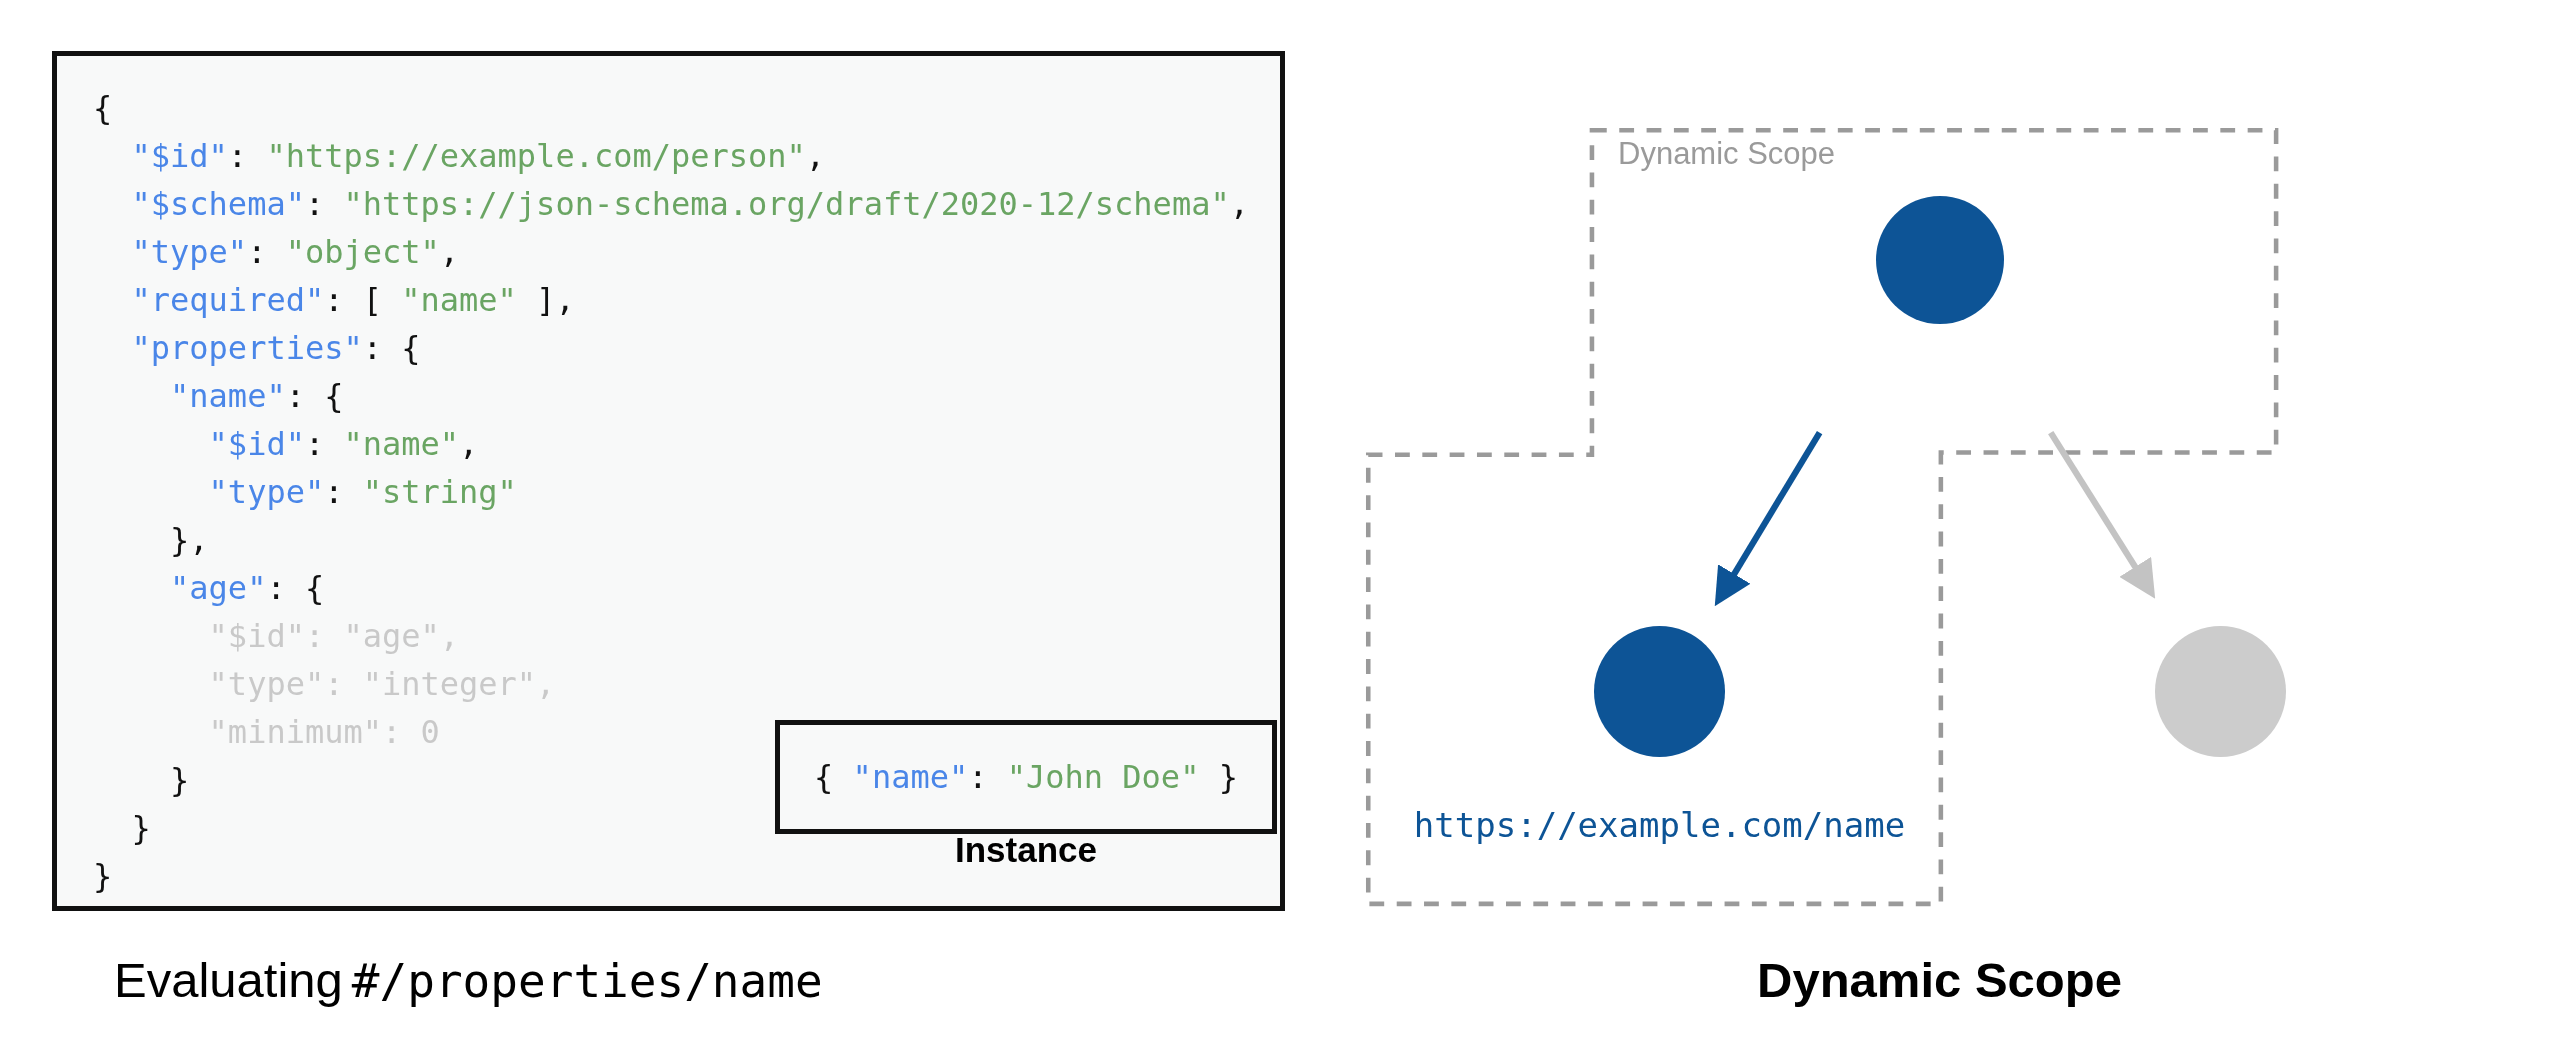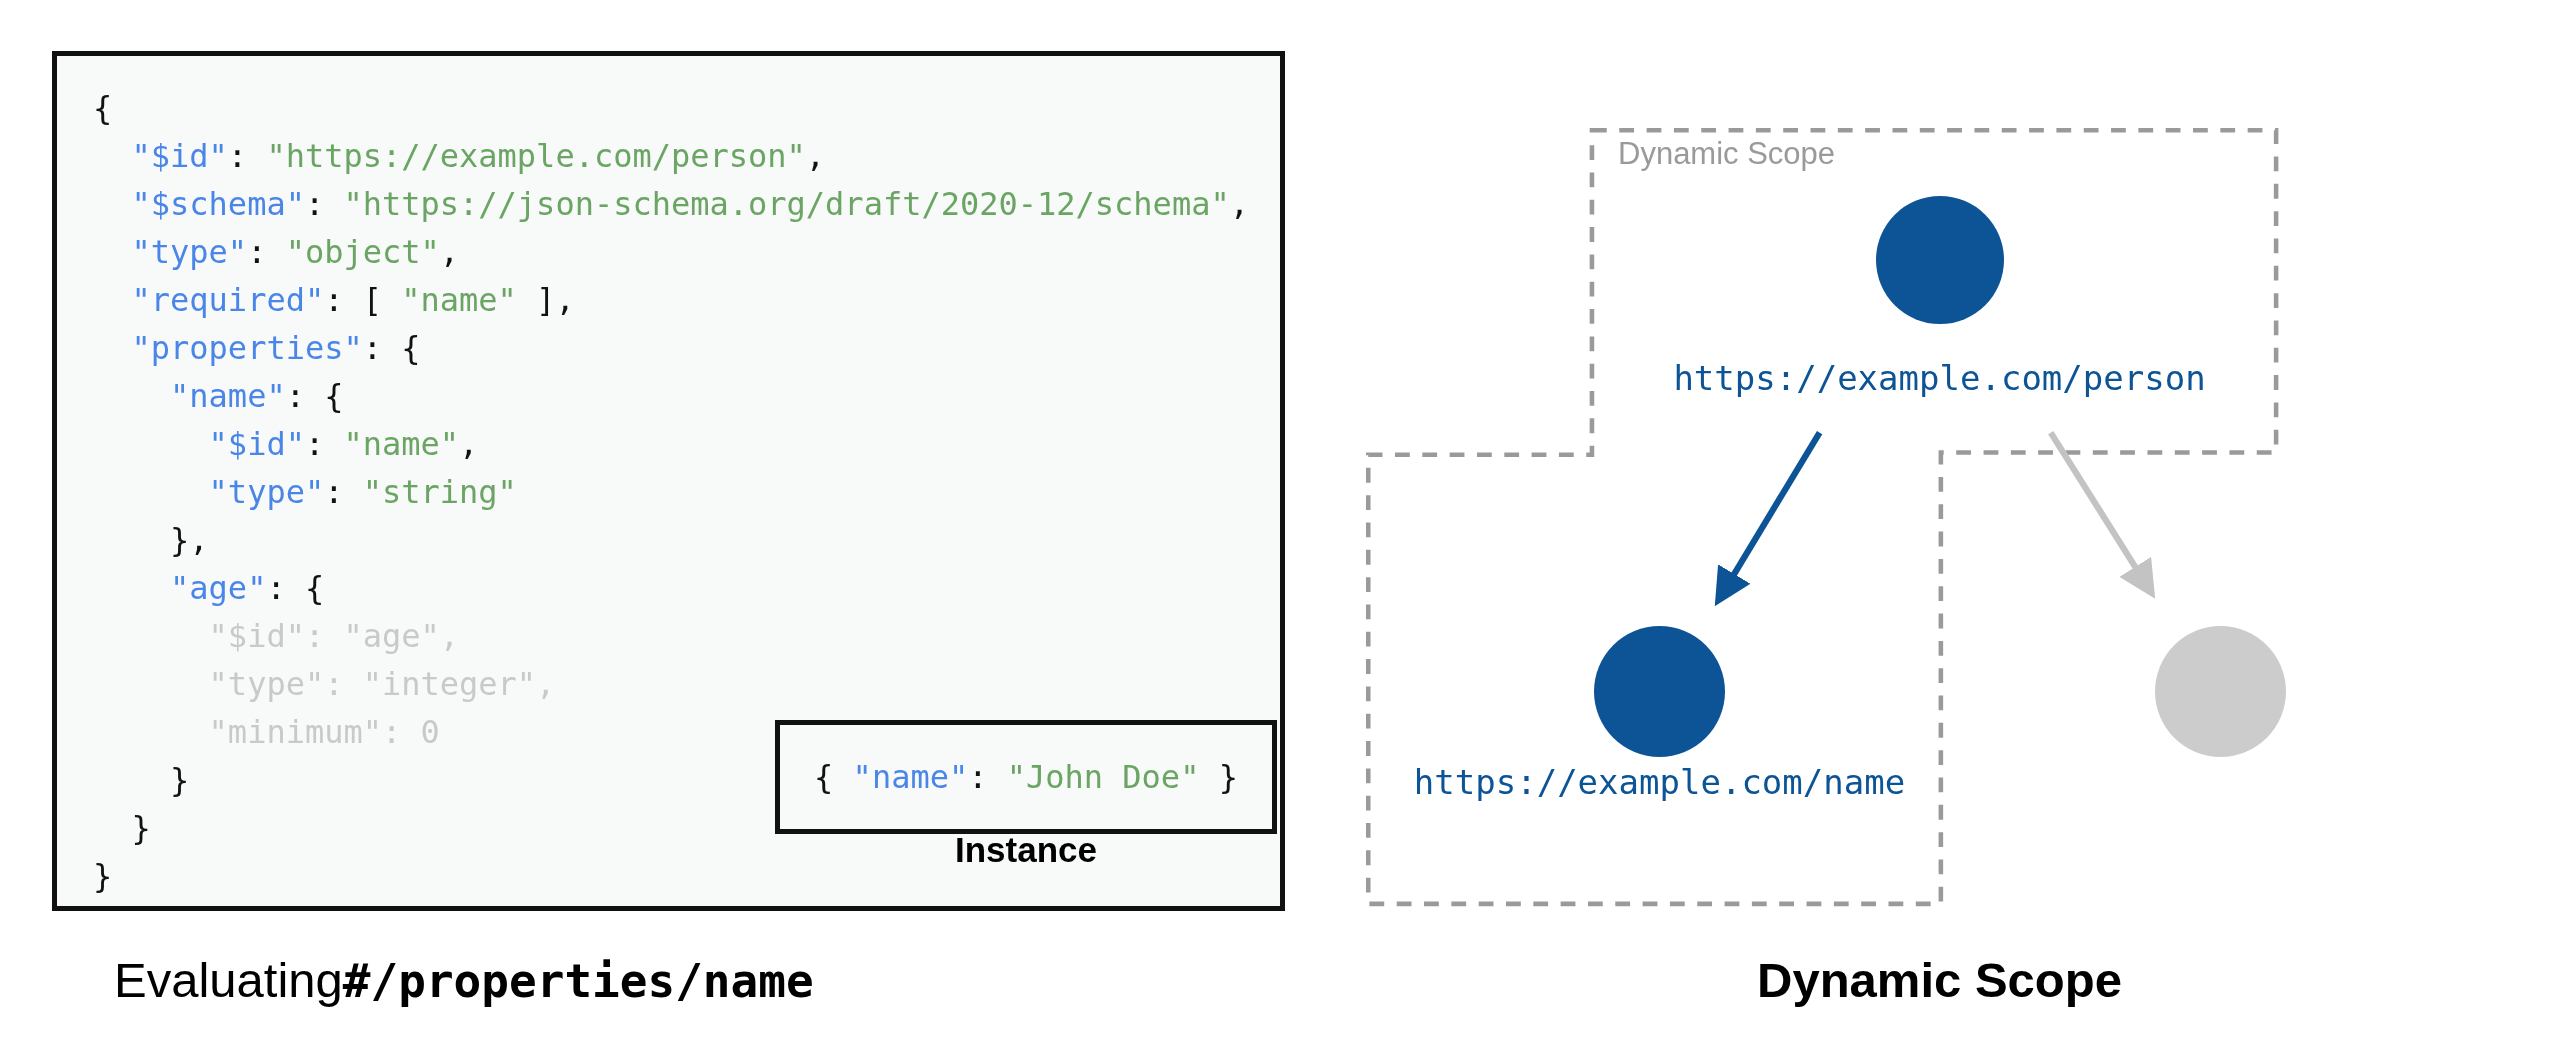--- a/index.html
+++ b/index.html
@@ -37,40 +37,40 @@
   .instance-box .code-line{height:auto;}
   .instance-label{position:absolute;left:718px;top:774px;width:502px;text-align:center;
     font-weight:bold;font-size:35px;color:#000;}
 
   
   .caption{position:absolute;top:952px;font-size:49px;color:#000;white-space:nowrap;}
   .caption-left{left:114px;}
   .caption-right{left:1655px;width:569px;text-align:center;font-weight:bold;}
   .cap-bold{font-weight:normal;}
   .cap-mono{font-family:"DejaVu Sans Mono","Liberation Mono",monospace;
-    font-weight:bold;font-size:46px;}
+    font-weight:normal;font-size:46px;margin-left:9px;}
 
   
   .diagram-svg{position:absolute;left:0;top:0;width:2576px;height:1053px;pointer-events:none;}
   .scope-outline{fill:none;stroke:var(--dash-gray);stroke-width:8px;stroke-dasharray:26 22;}
   .arrow-blue{stroke:var(--node-blue);stroke-width:11px;}
   .arrow-gray{stroke:var(--arrow-gray);stroke-width:11px;}
   .head-blue{fill:var(--node-blue);}
   .head-gray{fill:var(--arrow-gray);}
 
   .scope-label{position:absolute;left:1618px;top:136px;font-size:31px;color:var(--dash-gray);}
   .node{position:absolute;border-radius:50%;}
   .node-person{left:1876px;top:196px;width:128px;height:128px;background:var(--node-blue);}
   .node-name{left:1594px;top:626px;width:131px;height:131px;background:var(--node-blue);}
   .node-age{left:2155px;top:626px;width:131px;height:131px;background:var(--node-gray);}
 
   .node-label{position:absolute;width:683px;text-align:center;white-space:nowrap;
     font-family:"DejaVu Sans Mono","Liberation Mono",monospace;font-size:34px;line-height:40px;}
   .lbl-person{left:1598px;top:358px;color:var(--node-blue);}
-  .lbl-name{left:1318px;top:762px;color:var(--node-blue);}
+  .lbl-name{left:1318px;top:805px;color:var(--node-blue);}
   .lbl-age{left:1880px;top:805px;color:var(--age-label-gray);}
 </style>
 </head>
 <body>
 
 <div class="canvas">
 
   <div class="schema-panel">
     <div class="code"><div class="code-line"><span class="tok-p">{</span></div><div class="code-line"><span class="tok-p">  </span><span class="tok-k">"$id"</span><span class="tok-p">: </span><span class="tok-s">"https://example.com/person"</span><span class="tok-p">,</span></div><div class="code-line"><span class="tok-p">  </span><span class="tok-k">"$schema"</span><span class="tok-p">: </span><span class="tok-s">"https://json-schema.org/draft/2020-12/schema"</span><span class="tok-p">,</span></div><div class="code-line"><span class="tok-p">  </span><span class="tok-k">"type"</span><span class="tok-p">: </span><span class="tok-s">"object"</span><span class="tok-p">,</span></div><div class="code-line"><span class="tok-p">  </span><span class="tok-k">"required"</span><span class="tok-p">: [ </span><span class="tok-s">"name"</span><span class="tok-p"> ],</span></div><div class="code-line"><span class="tok-p">  </span><span class="tok-k">"properties"</span><span class="tok-p">: {</span></div><div class="code-line"><span class="tok-p">    </span><span class="tok-k">"name"</span><span class="tok-p">: {</span></div><div class="code-line"><span class="tok-p">      </span><span class="tok-k">"$id"</span><span class="tok-p">: </span><span class="tok-s">"name"</span><span class="tok-p">,</span></div><div class="code-line"><span class="tok-p">      </span><span class="tok-k">"type"</span><span class="tok-p">: </span><span class="tok-s">"string"</span></div><div class="code-line"><span class="tok-p">    },</span></div><div class="code-line"><span class="tok-p">    </span><span class="tok-k">"age"</span><span class="tok-p">: {</span></div><div class="code-line"><span class="tok-d">      "$id": "age",</span></div><div class="code-line"><span class="tok-d">      "type": "integer",</span></div><div class="code-line"><span class="tok-d">      "minimum": 0</span></div><div class="code-line"><span class="tok-p">    }</span></div><div class="code-line"><span class="tok-p">  }</span></div><div class="code-line"><span class="tok-p">}</span></div></div>
     <div class="instance-box">
@@ -96,18 +96,17 @@
     <line class="arrow-blue" x1="3196" y1="760" x2="3022" y2="1048" marker-end="url(#ah-blue)"></line>
     <line class="arrow-gray" x1="3602" y1="760" x2="3775" y2="1035" marker-end="url(#ah-gray)"></line>
   </svg>
 
   <div class="scope-label">Dynamic Scope</div>
 
   <div class="node node-person"></div>
   <div class="node node-name"></div>
   <div class="node node-age"></div>
 
-  <div class="node-label lbl-person">https://example.com/person</div>
   <div class="node-label lbl-name">https://example.com/name</div>
 
   <div class="caption caption-right">Dynamic Scope</div>
 </div>
 
 
 </body></html>

